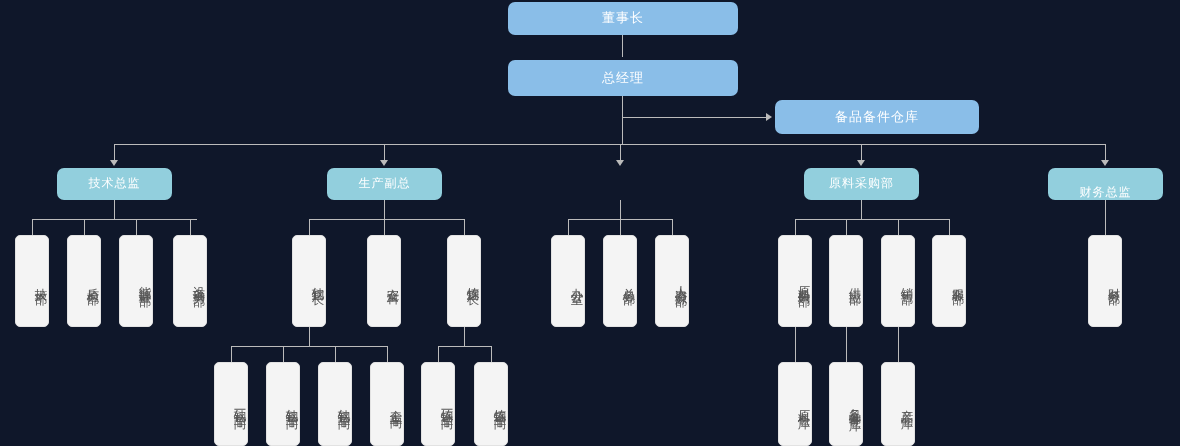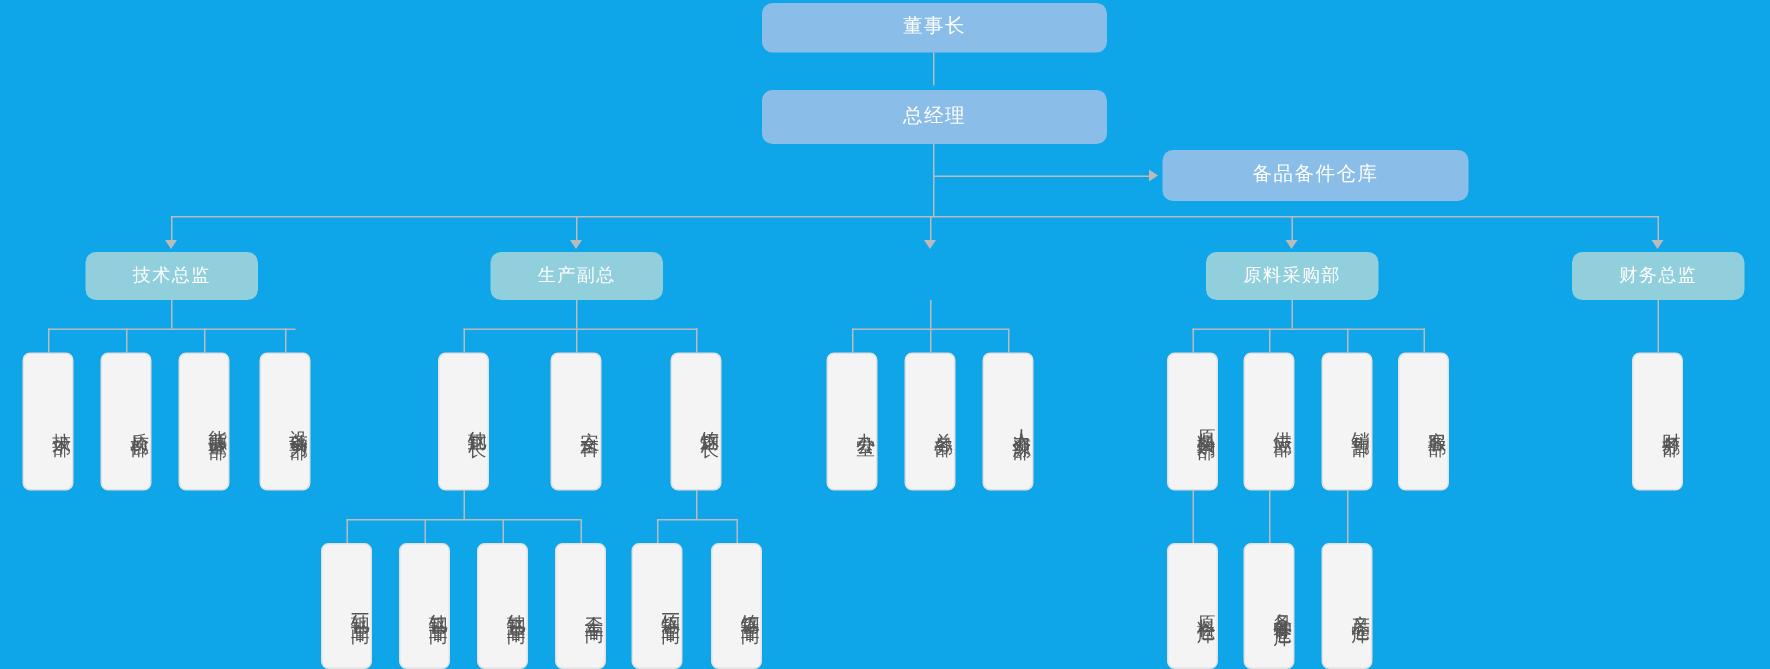--- a/index.html
+++ b/index.html
@@ -7,21 +7,21 @@
     padding: 0;
     background: #ffffff;
   }
   body {
     font-family: "DejaVu Sans", "Liberation Sans", sans-serif;
   }
   #org-root {
     position: relative;
     width: 1180px;
     height: 446px;
-    background: #0ea5e9;
+    background: #0f172a;
     overflow: hidden;
   }
   .node {
     position: absolute;
     box-sizing: border-box;
     display: flex;
     align-items: center;
     justify-content: center;
     text-align: center;
     line-height: 1.15;
@@ -166,21 +166,21 @@
 
   <div class="node teal" style="left:327px; top:168px; width:115px; height:32px;">
     <span>生产副总</span>
   </div>
   <div class="node teal" style="left:57px; top:168px; width:115px; height:32px;">
     <span>技术总监</span>
   </div>
   <div class="node teal" style="left:804px; top:168px; width:115px; height:32px;">
     <span>原料采购部</span>
   </div>
-  <div class="node teal" style="left:1048px; top:168px; width:115px; height:32px;">
+  <div class="node teal" style="left:1048px; top:168px; width:115px; height:32px;align-items:flex-end;">
     <span>财务总监</span>
   </div>
 
   <div class="node grey" style="left:15px; top:235px; width:34px; height:92px;">
     <span>技术部</span>
   </div>
   <div class="node grey" style="left:67px; top:235px; width:34px; height:92px;">
     <span>质检部</span>
   </div>
   <div class="node grey" style="left:119px; top:235px; width:34px; height:92px;">

